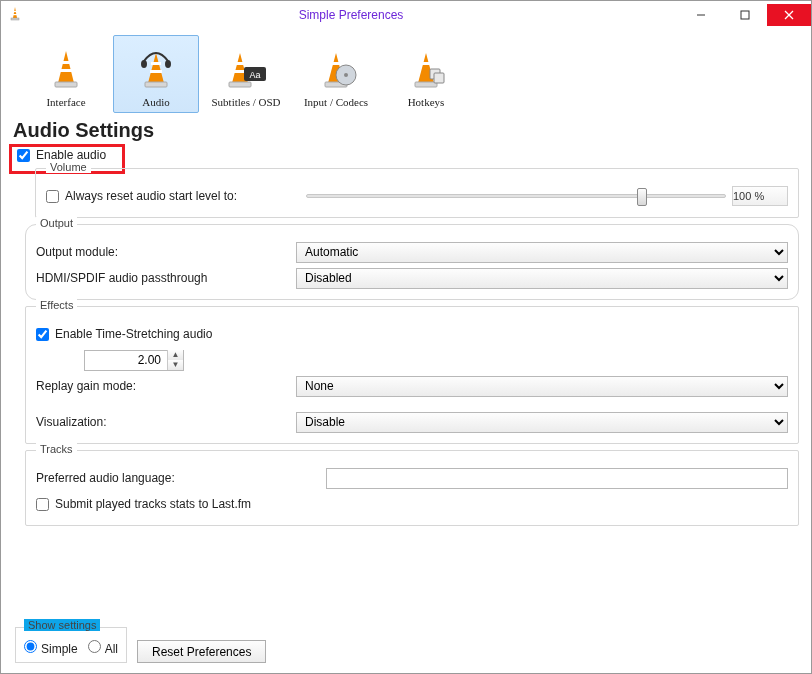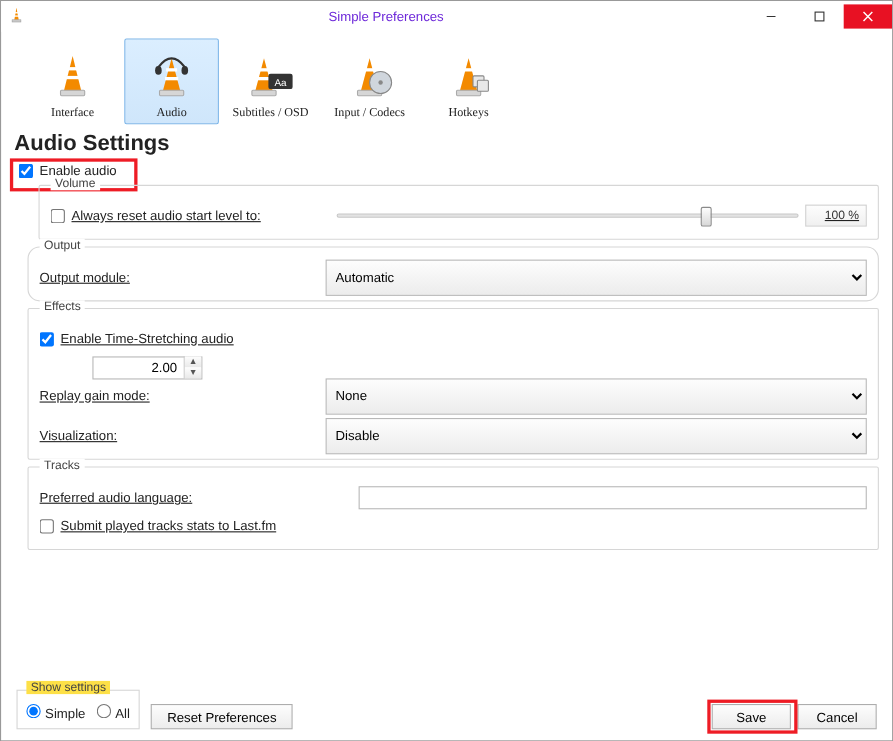--- a/index.html
+++ b/index.html
@@ -80,26 +80,26 @@
   }
   .groupbox .legend {
     position:absolute;
     top:-8px; left:10px;
     background:#fff;
     padding:0 4px;
     color:#444;
     font-size:11px;
   }
 
-  .row { display:flex; align-items:center; height:26px;text-decoration:underline; }
+  .row { display:flex; align-items:center; height:26px; }
   .row .lbl { width:260px; }
   .row .field { flex:1; }
 
   select.combo {
-    width:100%; height:33px;
+    width:100%; height:21px;
     border:1px solid #b8b8b8;
     background: linear-gradient(#fdfdfd,#ececec);
     font-size:12px; padding:0 4px;
   }
   input[type=text].txt {
     width:100%; height:21px;
     border:1px solid #b8b8b8;
     background:#fff;
     font-size:12px; padding:0 4px;
   }
@@ -118,21 +118,21 @@
     position:relative;
   }
   .slider-thumb {
     position:absolute;
     top:-7px; width:10px; height:18px;
     background:linear-gradient(#fdfdfd,#d8d8d8);
     border:1px solid #8a8a8a;
     border-radius:2px;
   }
   .slider-val {
-    width:56px; text-align:right; margin-left:6px; font-size:11px; color:#333;
+    width:56px; margin-left:6px; font-size:11px; color:#333;
     border:1px solid #d0d0d0; height:20px; line-height:18px; padding-right:6px;
     background:linear-gradient(#fdfdfd,#f0f0f0);
   }
 
   .spin {
     display:inline-flex; align-items:center;
     border:1px solid #b8b8b8; height:21px; width:100px;
     background:#fff;
     justify-content:flex-end;
   }
@@ -151,21 +151,21 @@
     justify-content:space-between;
   }
   .show-settings {
     border:1px solid #d6d6d6;
     padding: 12px 8px 6px 8px;
     position:relative;
     display:flex; gap:10px; align-items:center;
     font-size:12px;
   }
   .show-settings .legend {
-    position:absolute; top:-9px; left:8px; background:#fde047; padding:0 4px; font-size:11px; color:#444;
+    position:absolute; top:-9px; left:8px; background:#0ea5e9; padding:0 4px; font-size:11px; color:#444;
   }
   .btn {
     height:23px; padding: 0 14px;
     border:1px solid #adadad;
     background:linear-gradient(#fdfdfd,#ececec);
     font-size:12px;
     min-width:72px;
   }
   .right-btns { display:flex; gap:6px; }
 
@@ -317,20 +317,24 @@
       <div class="slider-val">100 %</div>
     </div>
   </div>
 
   <div class="groupbox" style="margin-left:12px;border-radius:11px;">
     <div class="legend">Output</div>
     <div class="row">
       <div class="lbl">Output module:</div>
       <div class="field"><select class="combo"><option>Automatic</option></select></div>
     </div>
+    <div class="row">
+      <div class="lbl">HDMI/SPDIF audio passthrough</div>
+      <div class="field"><select class="combo"><option>Disabled</option></select></div>
+    </div>
   </div>
 
   <div class="groupbox" style="margin-left:12px;">
     <div class="legend">Effects</div>
     <div class="row">
       <label class="check-row">
         <input type="checkbox" id="cb-ts" checked="" style="">
         <span>Enable Time-Stretching audio</span>
       </label>
     </div>
@@ -374,18 +378,13 @@
 
 <div class="bottom">
   <div style="display:flex; align-items:flex-end; gap:10px;">
     <div class="show-settings">
       <span class="legend">Show settings</span>
       <label><input type="radio" name="mode" checked="" style=""><span>Simple</span></label>
       <label><input type="radio" name="mode" style=""><span>All</span></label>
     </div>
     <button class="btn">Reset Preferences</button>
   </div>
-  <div class="right-btns" style="position:relative;">
-    <div class="highlight-red" style="left:-4px; top:-4px; width:82px; height:31px;"></div>
-    <button class="btn">Save</button>
-    <button class="btn">Cancel</button>
-  </div>
 </div>
 
 </body></html>

